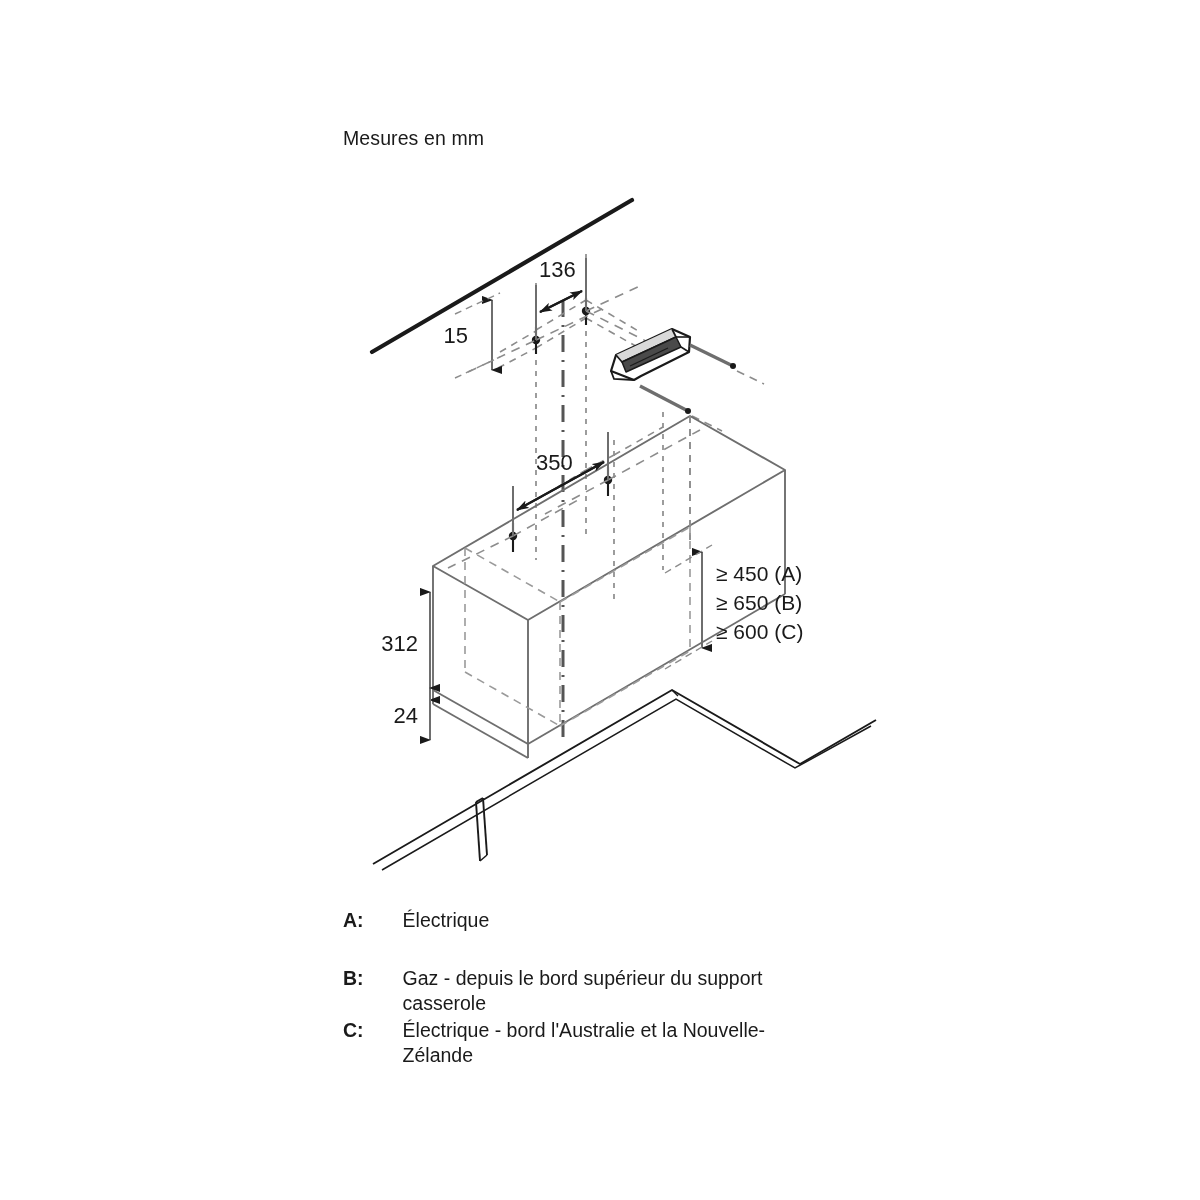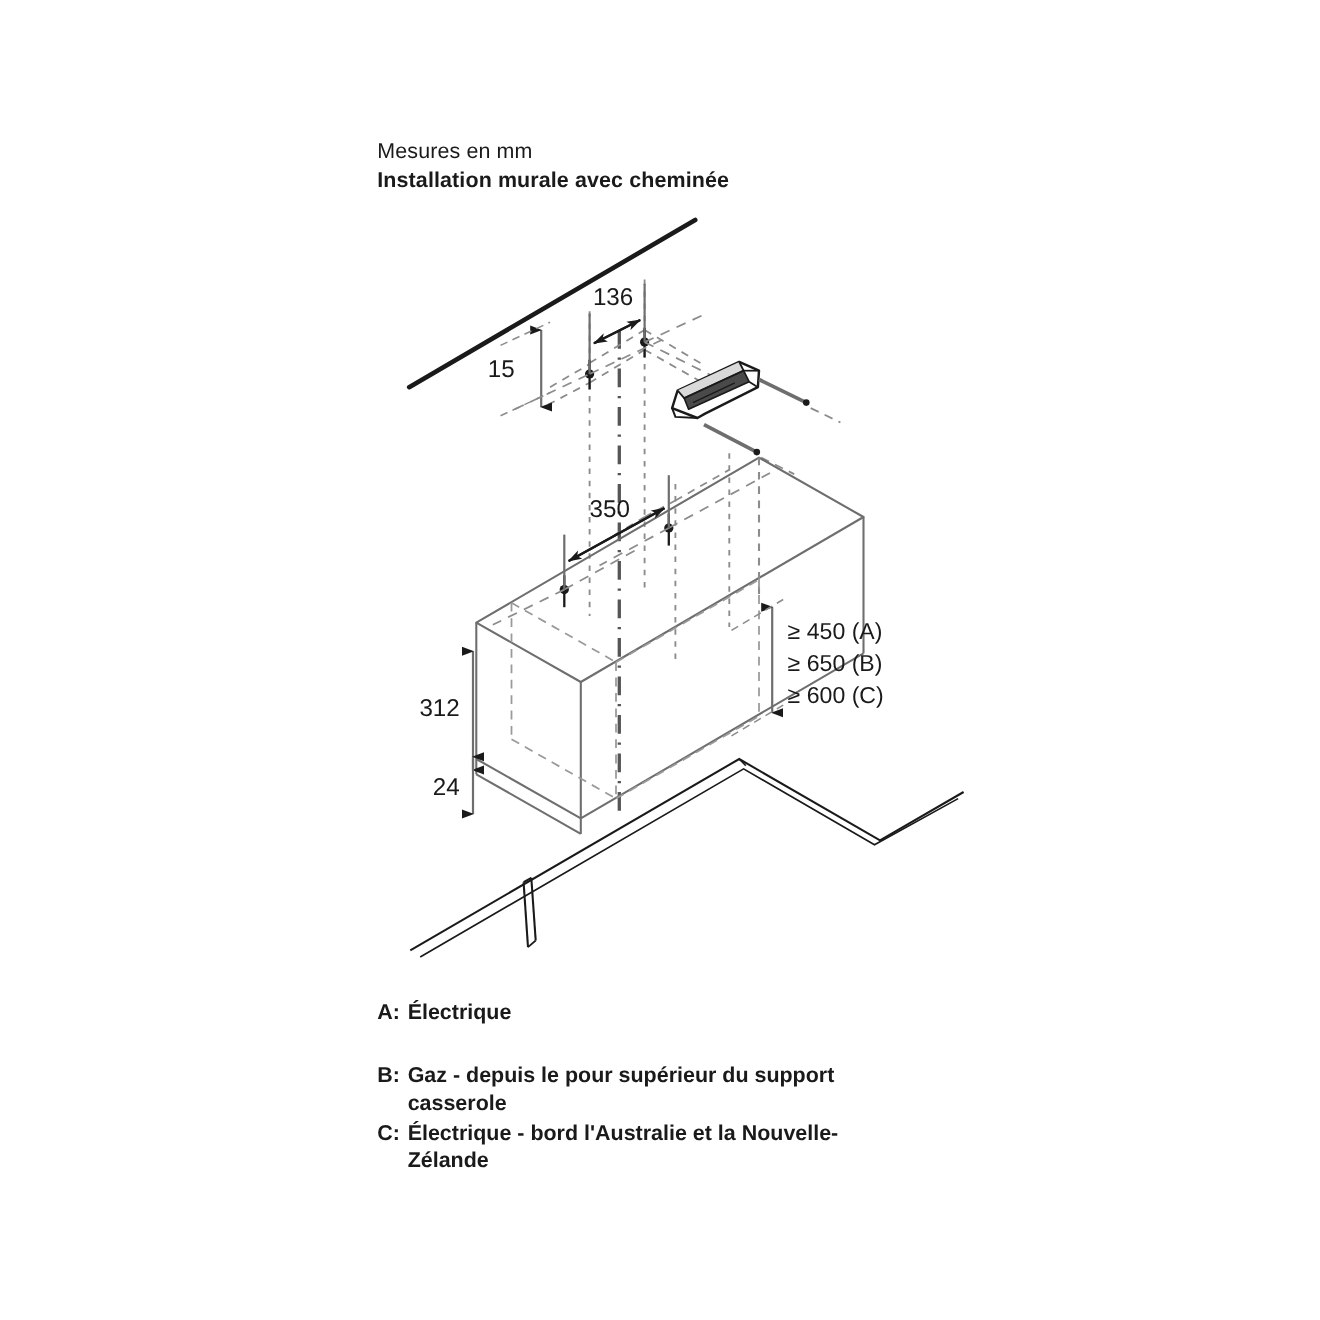--- a/index.html
+++ b/index.html
@@ -74,32 +74,32 @@
   }
   .legend-row.r-a { margin-bottom: 33px; }
   .legend-row.r-b { margin-bottom: 2px; }
   .legend-key {
     font-weight: 700;
     flex: 0 0 auto;
     padding-right: 7px;
     white-space: nowrap;
   }
   .legend-val {
-    font-weight: 700;
+    font-weight: 400;
     flex: 1 1 auto;
+    margin-left: 32px;
   }
 </style>
 </head>
 <body>
 
 <div id="page">
 
   <div class="header-block">
     <div class="header-line-1">Mesures en mm</div>
-    <div class="header-line-2">Installation murale avec cheminée</div>
   </div>
 
   <svg id="drawing" viewBox="0 0 1200 1200">
     <defs>
       <marker id="arrHeadDown" markerWidth="9" markerHeight="11" refX="4.5" refY="10" orient="auto" markerUnits="userSpaceOnUse">
         <path d="M4.5,11 L0.4,0 L8.6,0 Z" fill="#1a1a1a"></path>
       </marker>
       <marker id="arrHeadUp" markerWidth="9" markerHeight="11" refX="4.5" refY="1" orient="auto" markerUnits="userSpaceOnUse">
         <path d="M4.5,0 L8.6,11 L0.4,11 Z" fill="#1a1a1a"></path>
       </marker>
@@ -281,21 +281,21 @@
     </g>
   </svg>
 
   <div class="legend">
     <div class="legend-row r-a">
       <span class="legend-key">A:</span>
       <span class="legend-val">Électrique</span>
     </div>
     <div class="legend-row r-b">
       <span class="legend-key">B:</span>
-      <span class="legend-val">Gaz - depuis le pour supérieur du support casserole</span>
+      <span class="legend-val">Gaz - depuis le bord supérieur du support casserole</span>
     </div>
     <div class="legend-row r-c">
       <span class="legend-key">C:</span>
       <span class="legend-val">Électrique - bord l'Australie et la Nouvelle-Zélande</span>
     </div>
   </div>
 
 </div>
 
 </body></html>

